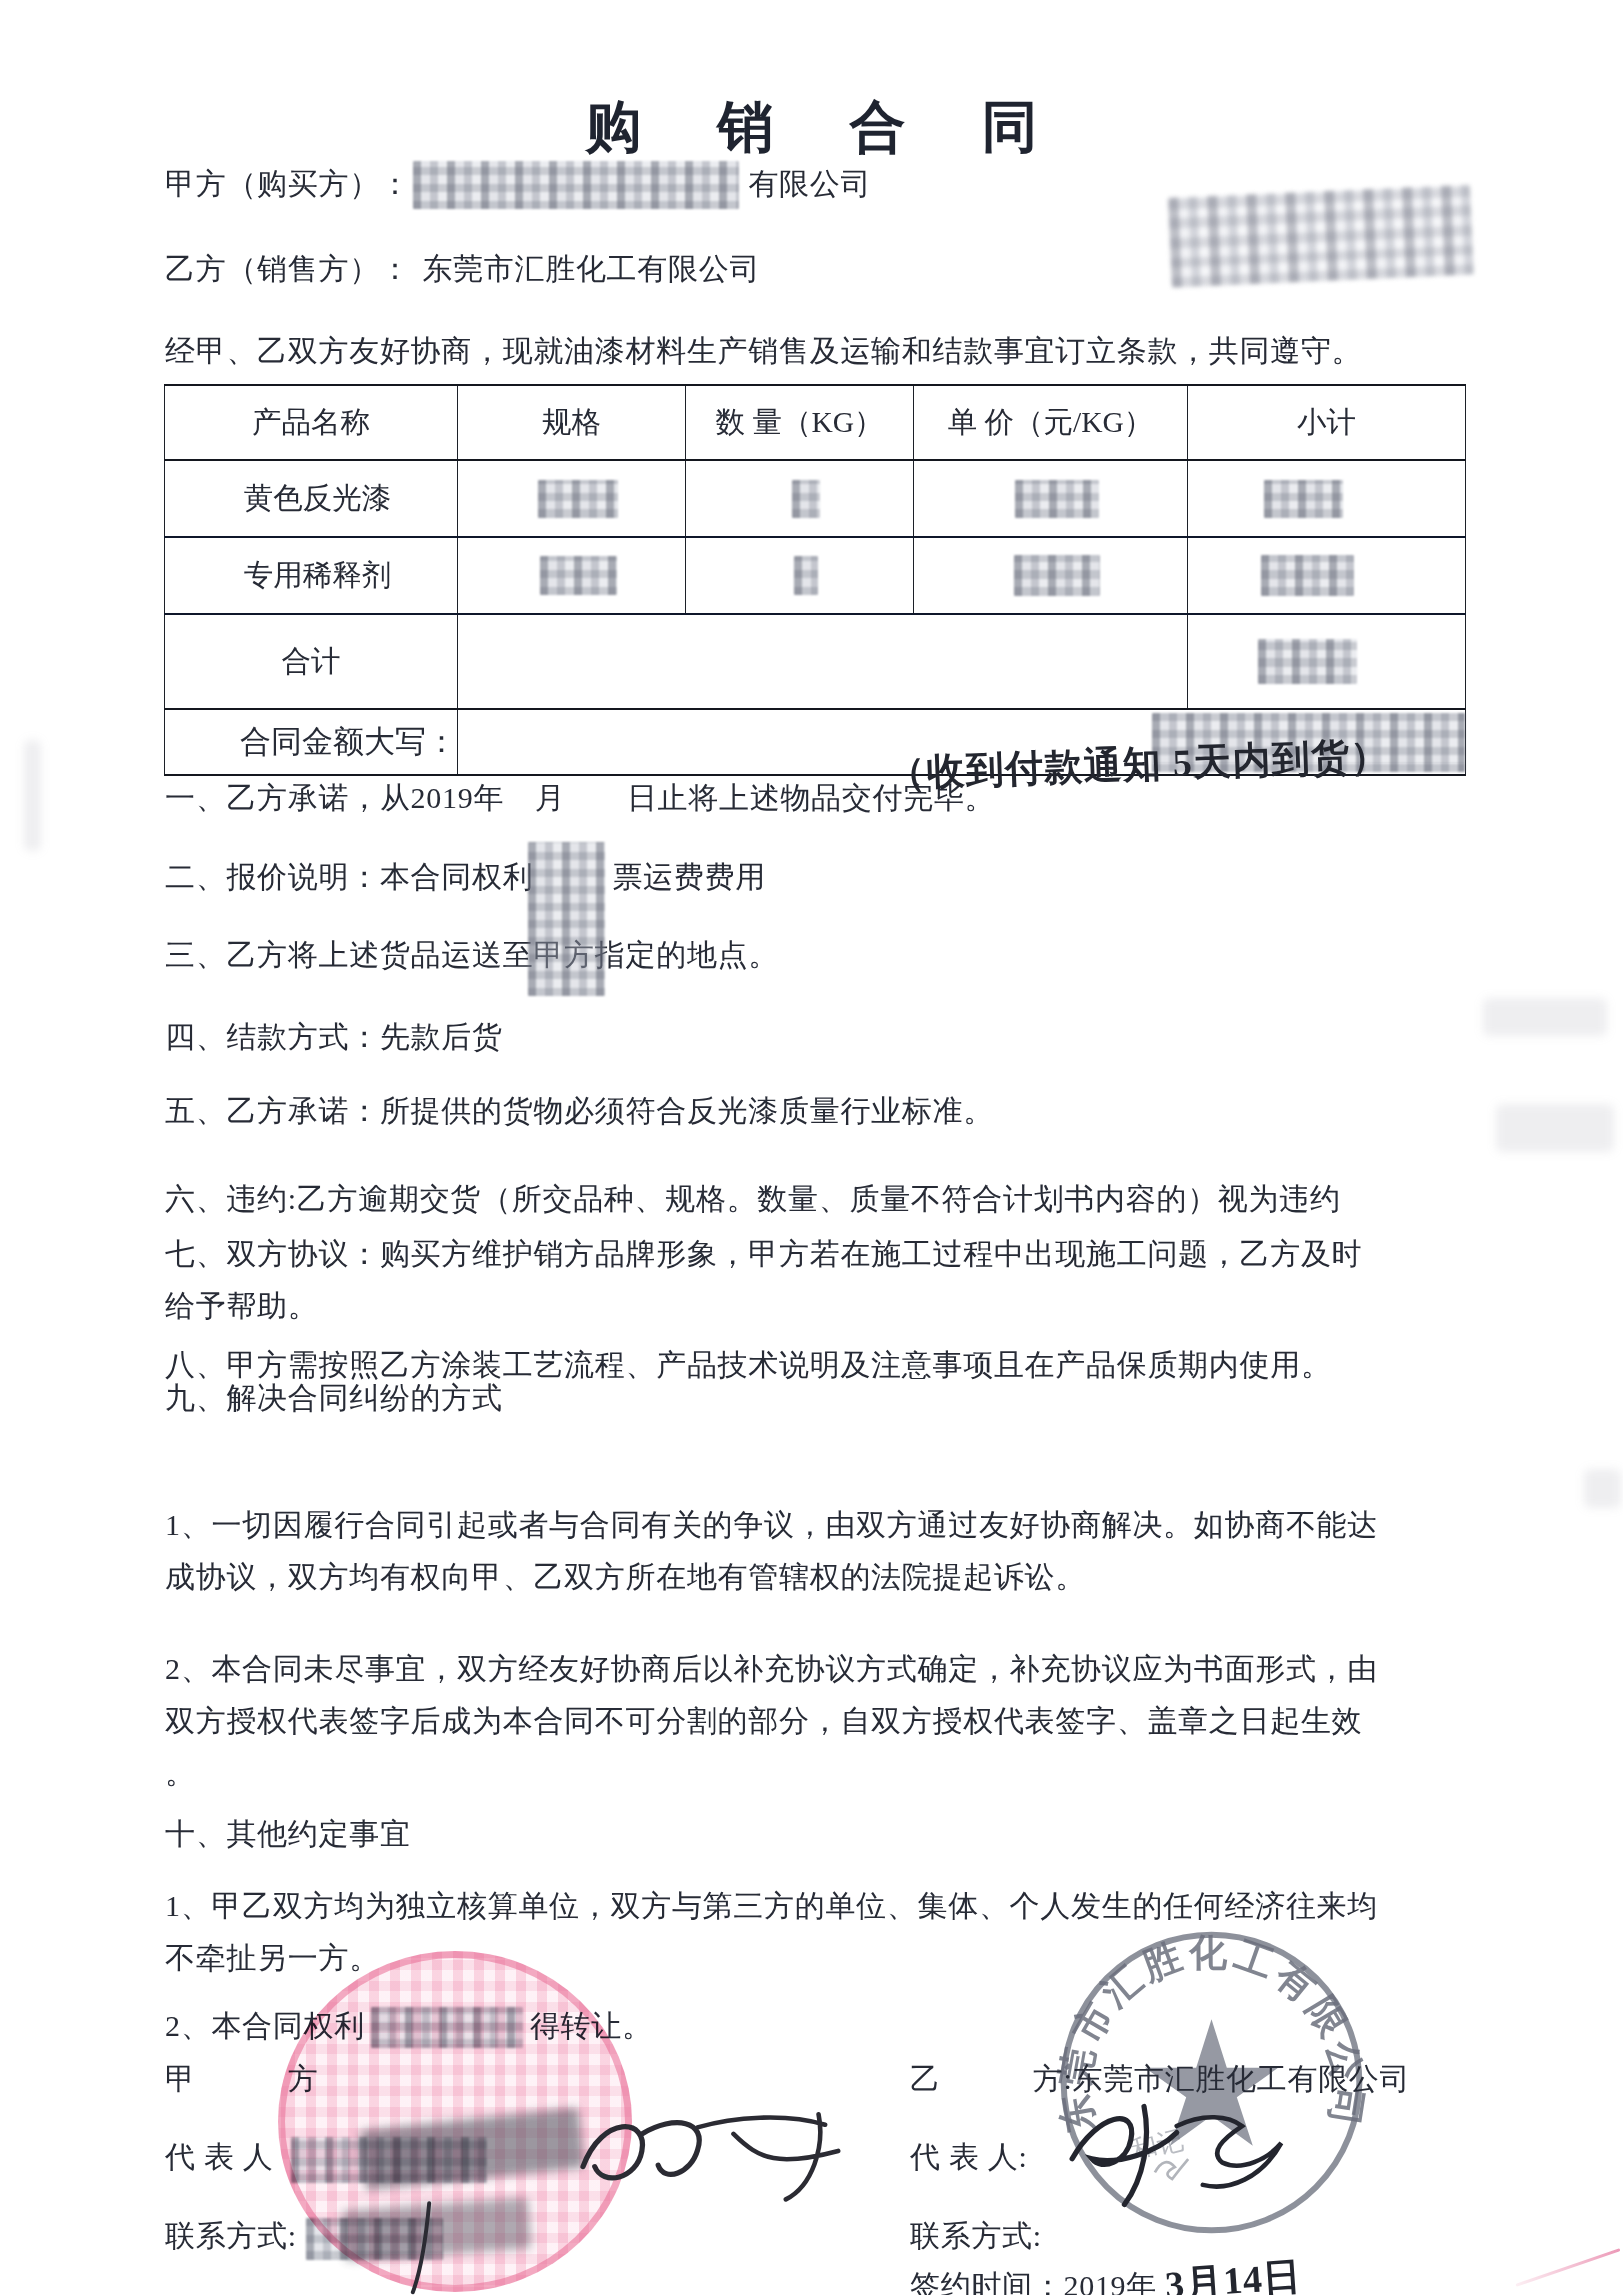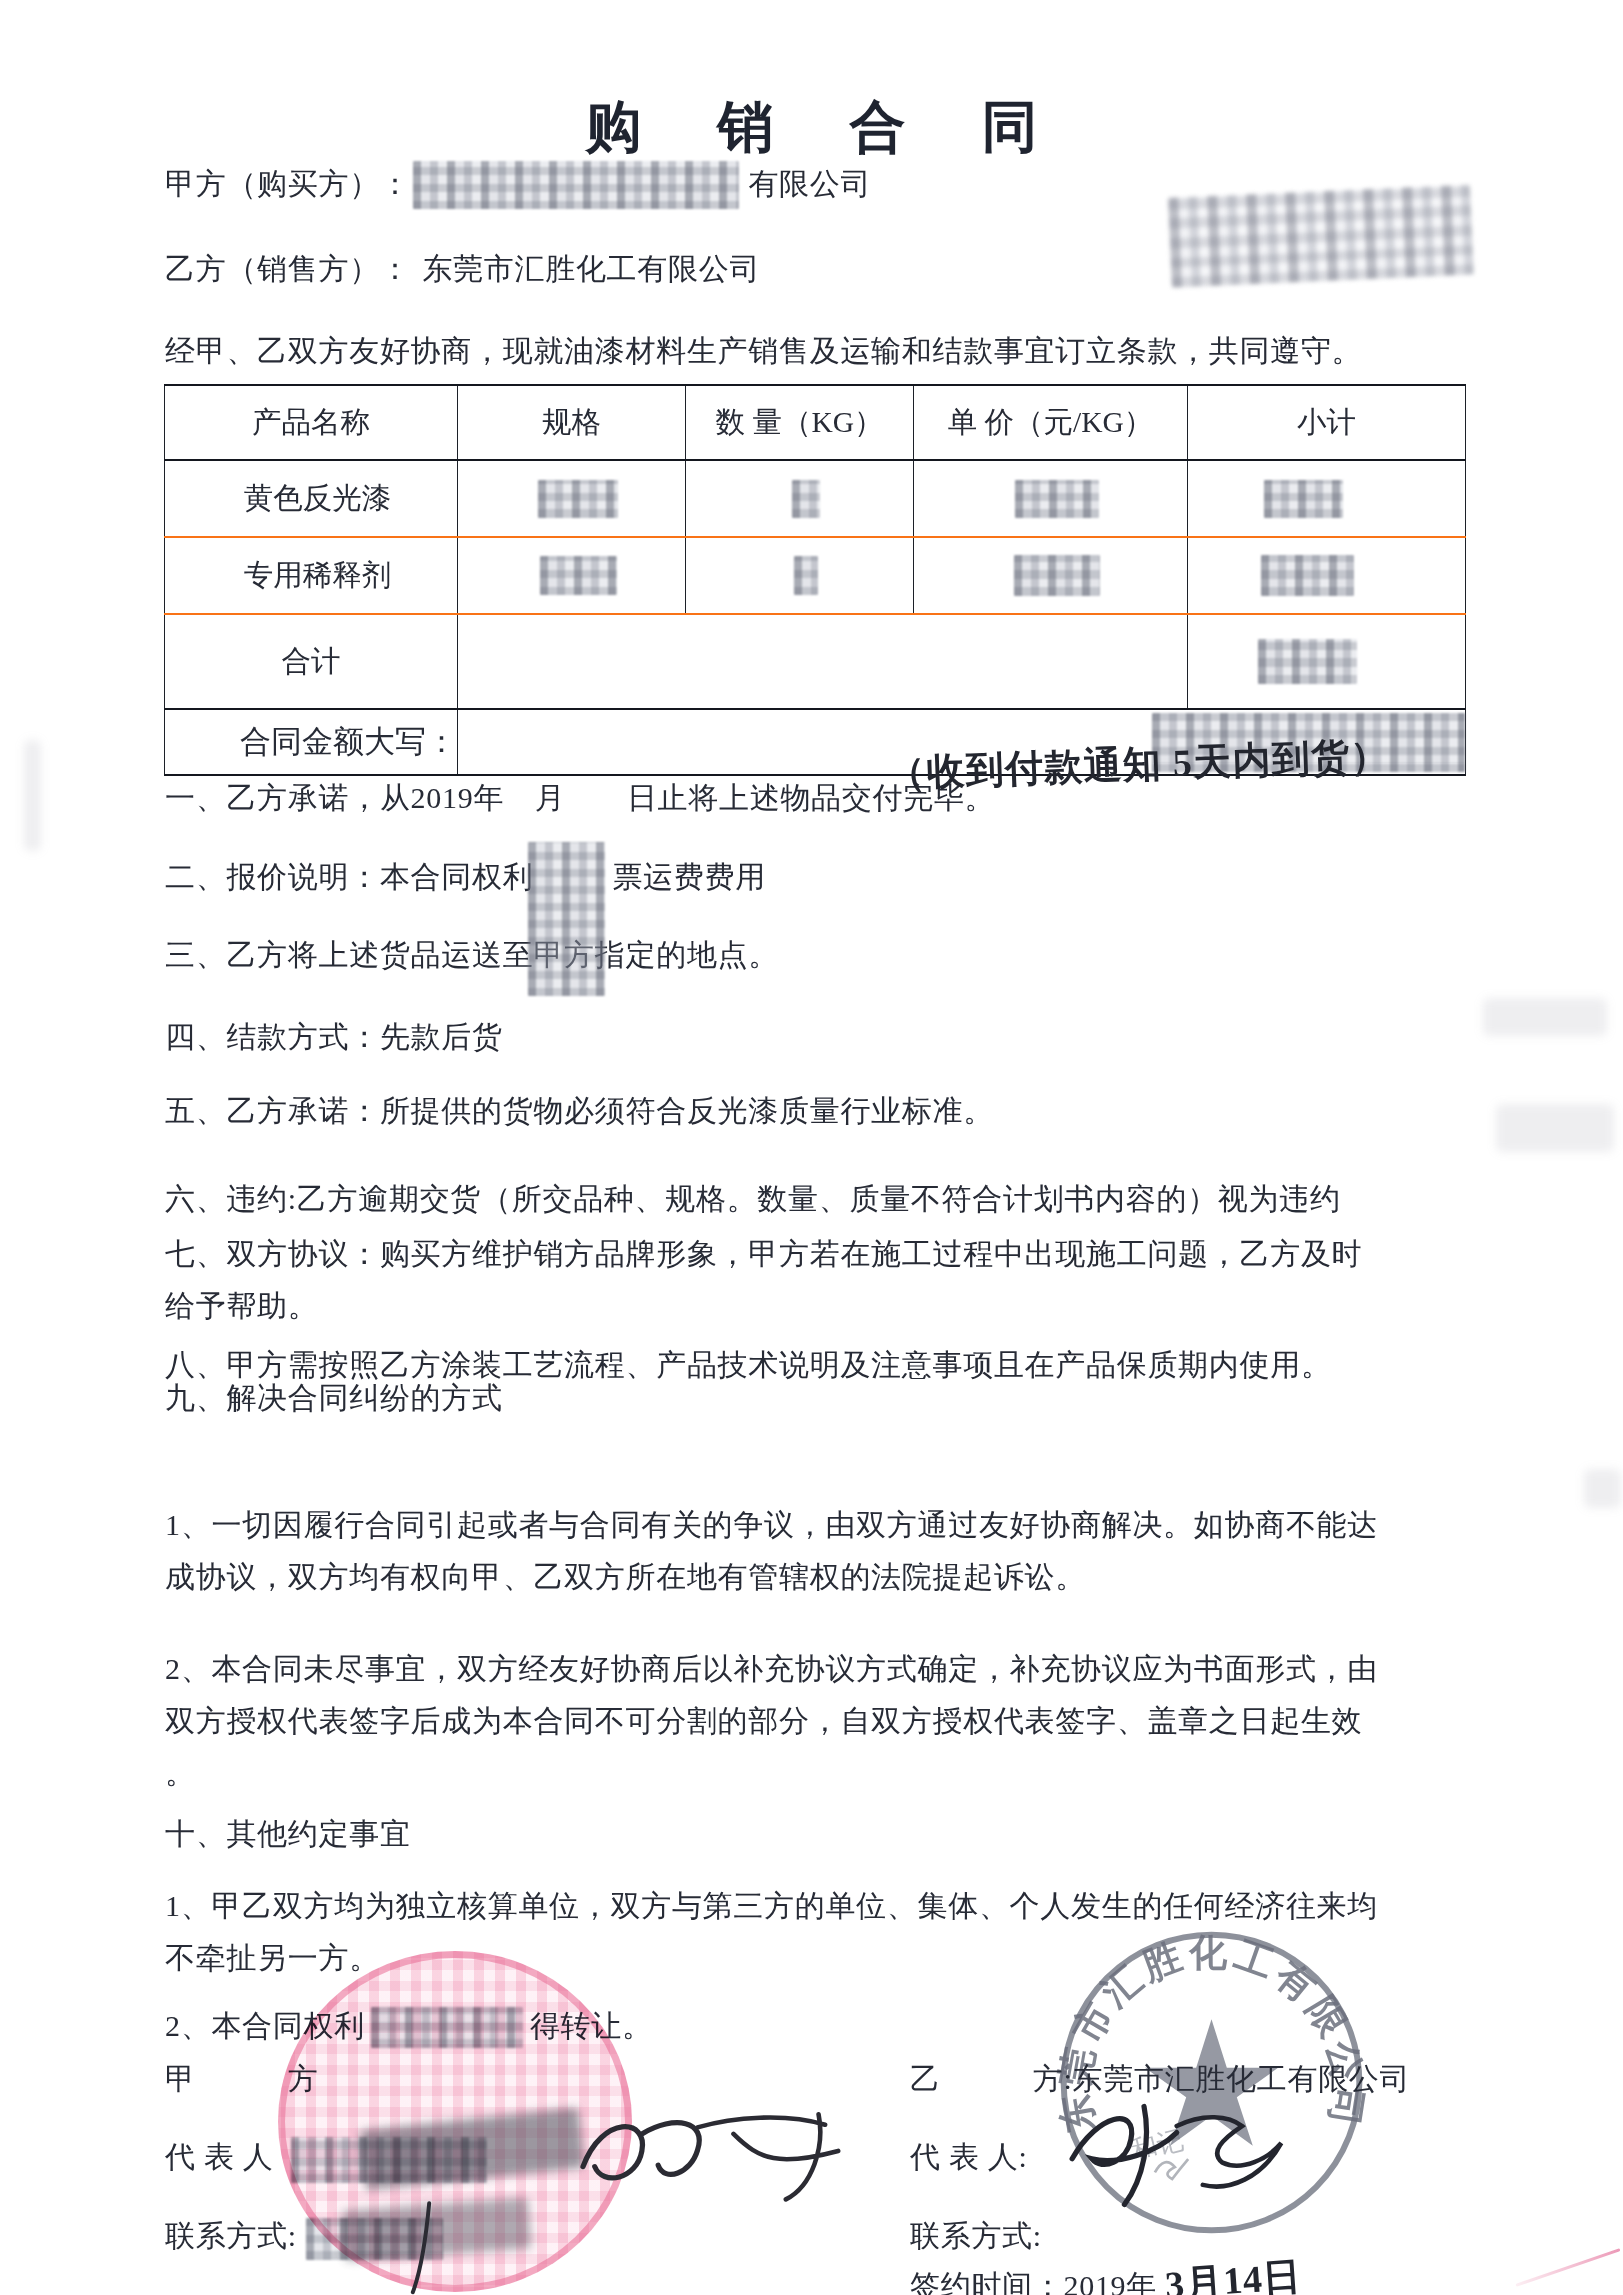--- a/index.html
+++ b/index.html
@@ -10,21 +10,21 @@
   .line{position:absolute;left:165px;width:1306px;font-size:30px;line-height:52px;
         white-space:pre-line;letter-spacing:0.7px;color:#272b36;}
   .title{position:absolute;top:90px;left:0;width:1623px;text-align:center;
          font-size:56px;font-weight:bold;letter-spacing:31px;text-indent:31px;color:#1f2430;}
   
   table.ct{position:absolute;left:164px;top:384px;width:1300px;border-collapse:collapse;
            table-layout:fixed;background:transparent;}
   table.ct td{border:1.3px solid #1c2028;font-size:29.5px;color:#272b36;text-align:center;
               vertical-align:middle;padding:0;margin-top:16px;}
   table.ct tr.hd td{border-top:2.6px solid #14171f;border-bottom:2px solid #14171f;height:73px;}
-  table.ct tr.r td{height:75px;border-bottom:2px solid #f97316;padding-left:13px;}
+  table.ct tr.r td{height:75px;border-bottom:2px solid #0f172a;padding-left:13px;}
   table.ct tr.tt td{height:93px;border-bottom:2px solid #14171f;}
   table.ct tr.aw td{height:64px;border-bottom:2.6px solid #14171f;}
   table.ct td.lft{text-align:right;padding-left:7px;}
   
   .px{display:inline-block;vertical-align:middle;border-radius:1.3px;
       background:
         repeating-linear-gradient(90deg, rgba(95,100,115,.50) 0 8.5px, rgba(178,183,196,.22) 8.5px 17px,
           rgba(128,133,148,.40) 17px 25.5px, rgba(205,209,219,.18) 25.5px 34px),
         repeating-linear-gradient(0deg, rgba(112,117,132,.38) 0 8.5px, rgba(196,200,210,.22) 8.5px 17px);
       filter:blur(1.3px);}

